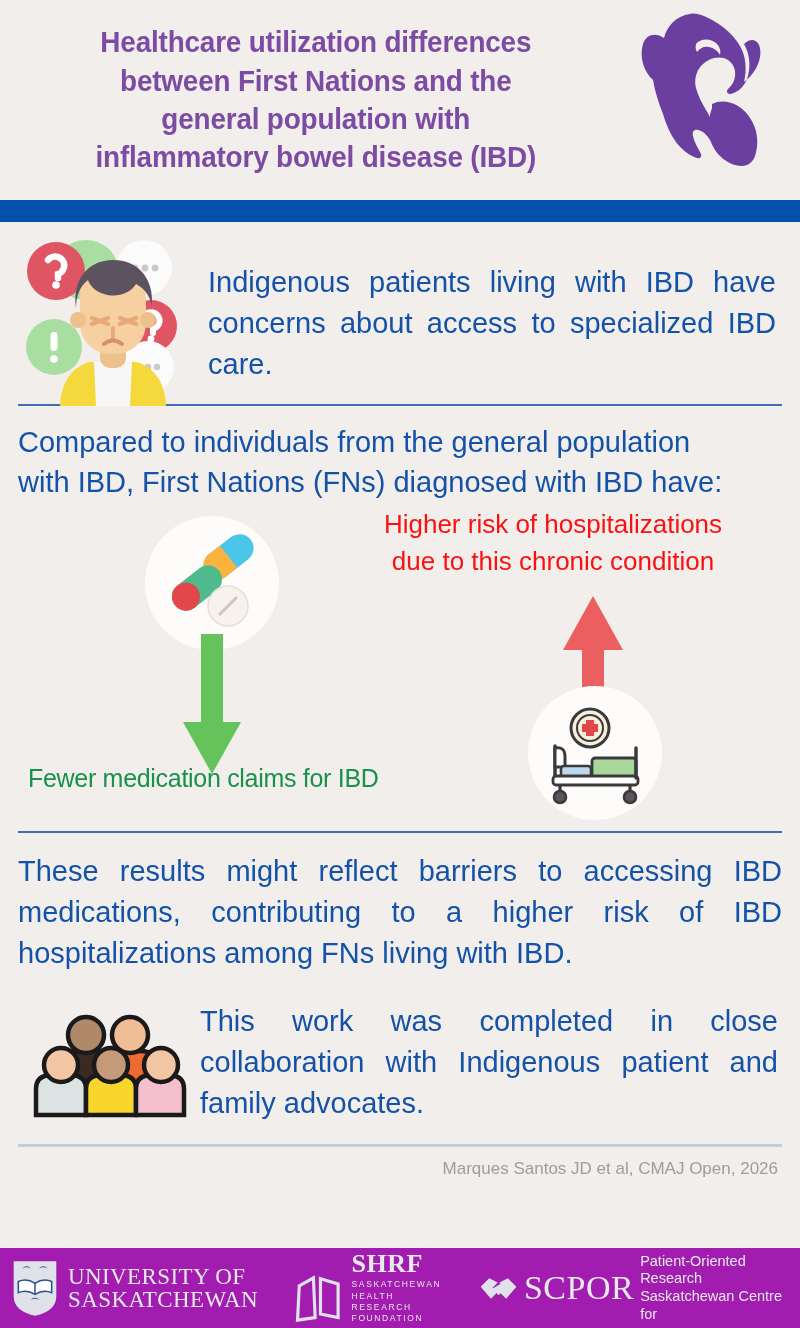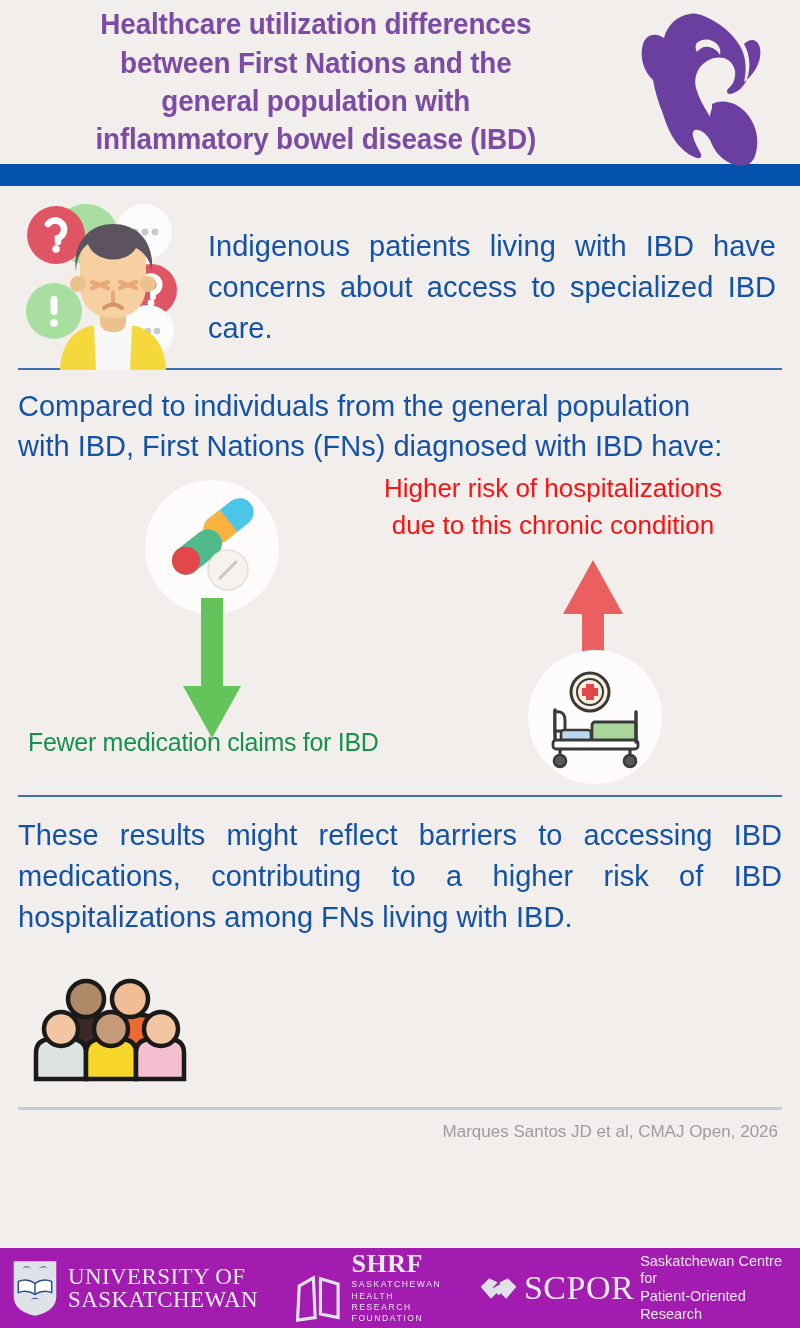--- a/index.html
+++ b/index.html
@@ -14,21 +14,21 @@
     position: relative;
     width: 800px;
     height: 1328px;
     background: #f2eeeb;
     overflow: hidden;
   }
 
   
   .header {
     position: relative;
-    height: 164px;
+    height: 200px;
     background: #f2eeeb;
     display: flex;
     align-items: center;
   }
   .header-title {
     width: 620px;
     padding-left: 6px;
     text-align: center;
     color: #7c4ba3;
     font-family: "Liberation Sans Narrow", "Liberation Sans", sans-serif;
@@ -439,20 +439,21 @@
           <path d="M18 108 V82 q0 -14 16 -14 h18 q16 0 16 14 v26 Z" fill="#dde3e2"></path>
           <path d="M68 108 V82 q0 -14 16 -14 h18 q16 0 16 14 v26 Z" fill="#f8d62b"></path>
           <path d="M118 108 V82 q0 -14 16 -14 h16 q16 0 16 14 v26 Z" fill="#f4bfcf"></path>
 
           <circle cx="43" cy="58" r="17" fill="#f3c6a3"></circle>
           <circle cx="93" cy="58" r="17" fill="#c49a78"></circle>
           <circle cx="143" cy="58" r="17" fill="#f3c6a3"></circle>
         </g>
       </svg>
     </div>
+    <div class="s5-text blue-text">This work was completed in close collaboration with Indigenous patient and family advocates.</div>
   </div>
 
   <div class="cite-divider"></div>
   <div class="citation">Marques Santos JD et al, CMAJ Open, 2026</div>
 
   <div class="footer">
 
     <div class="logo-usask">
       <svg viewBox="0 0 54 64" width="50" height="60" aria-hidden="true">
         <path d="M4 3 h46 v38 q0 16 -23 21 Q4 57 4 41 Z" fill="#dfe3e9"></path>
@@ -495,20 +496,20 @@
     <div class="logo-scpor">
       <svg viewBox="0 0 46 36" width="42" height="33" aria-hidden="true">
         <g fill="#dfe3e9">
           <path d="M2 16 L12 6 l10 5 l-6 6 l6 5 l-8 8 Z"></path>
           <path d="M44 16 L34 6 l-10 5 l6 6 l-6 5 l8 8 Z"></path>
           <path d="M16 18 l10 -6 l6 6 l-9 8 Z"></path>
         </g>
       </svg>
       <div class="scpor-main">SCPOR</div>
       <div class="scpor-sub">
+        <div>Patient-Oriented Research</div>
         <div>Saskatchewan Centre for</div>
-        <div>Patient-Oriented Research</div>
       </div>
     </div>
 
   </div>
 
 </div>
 
 </body></html>

